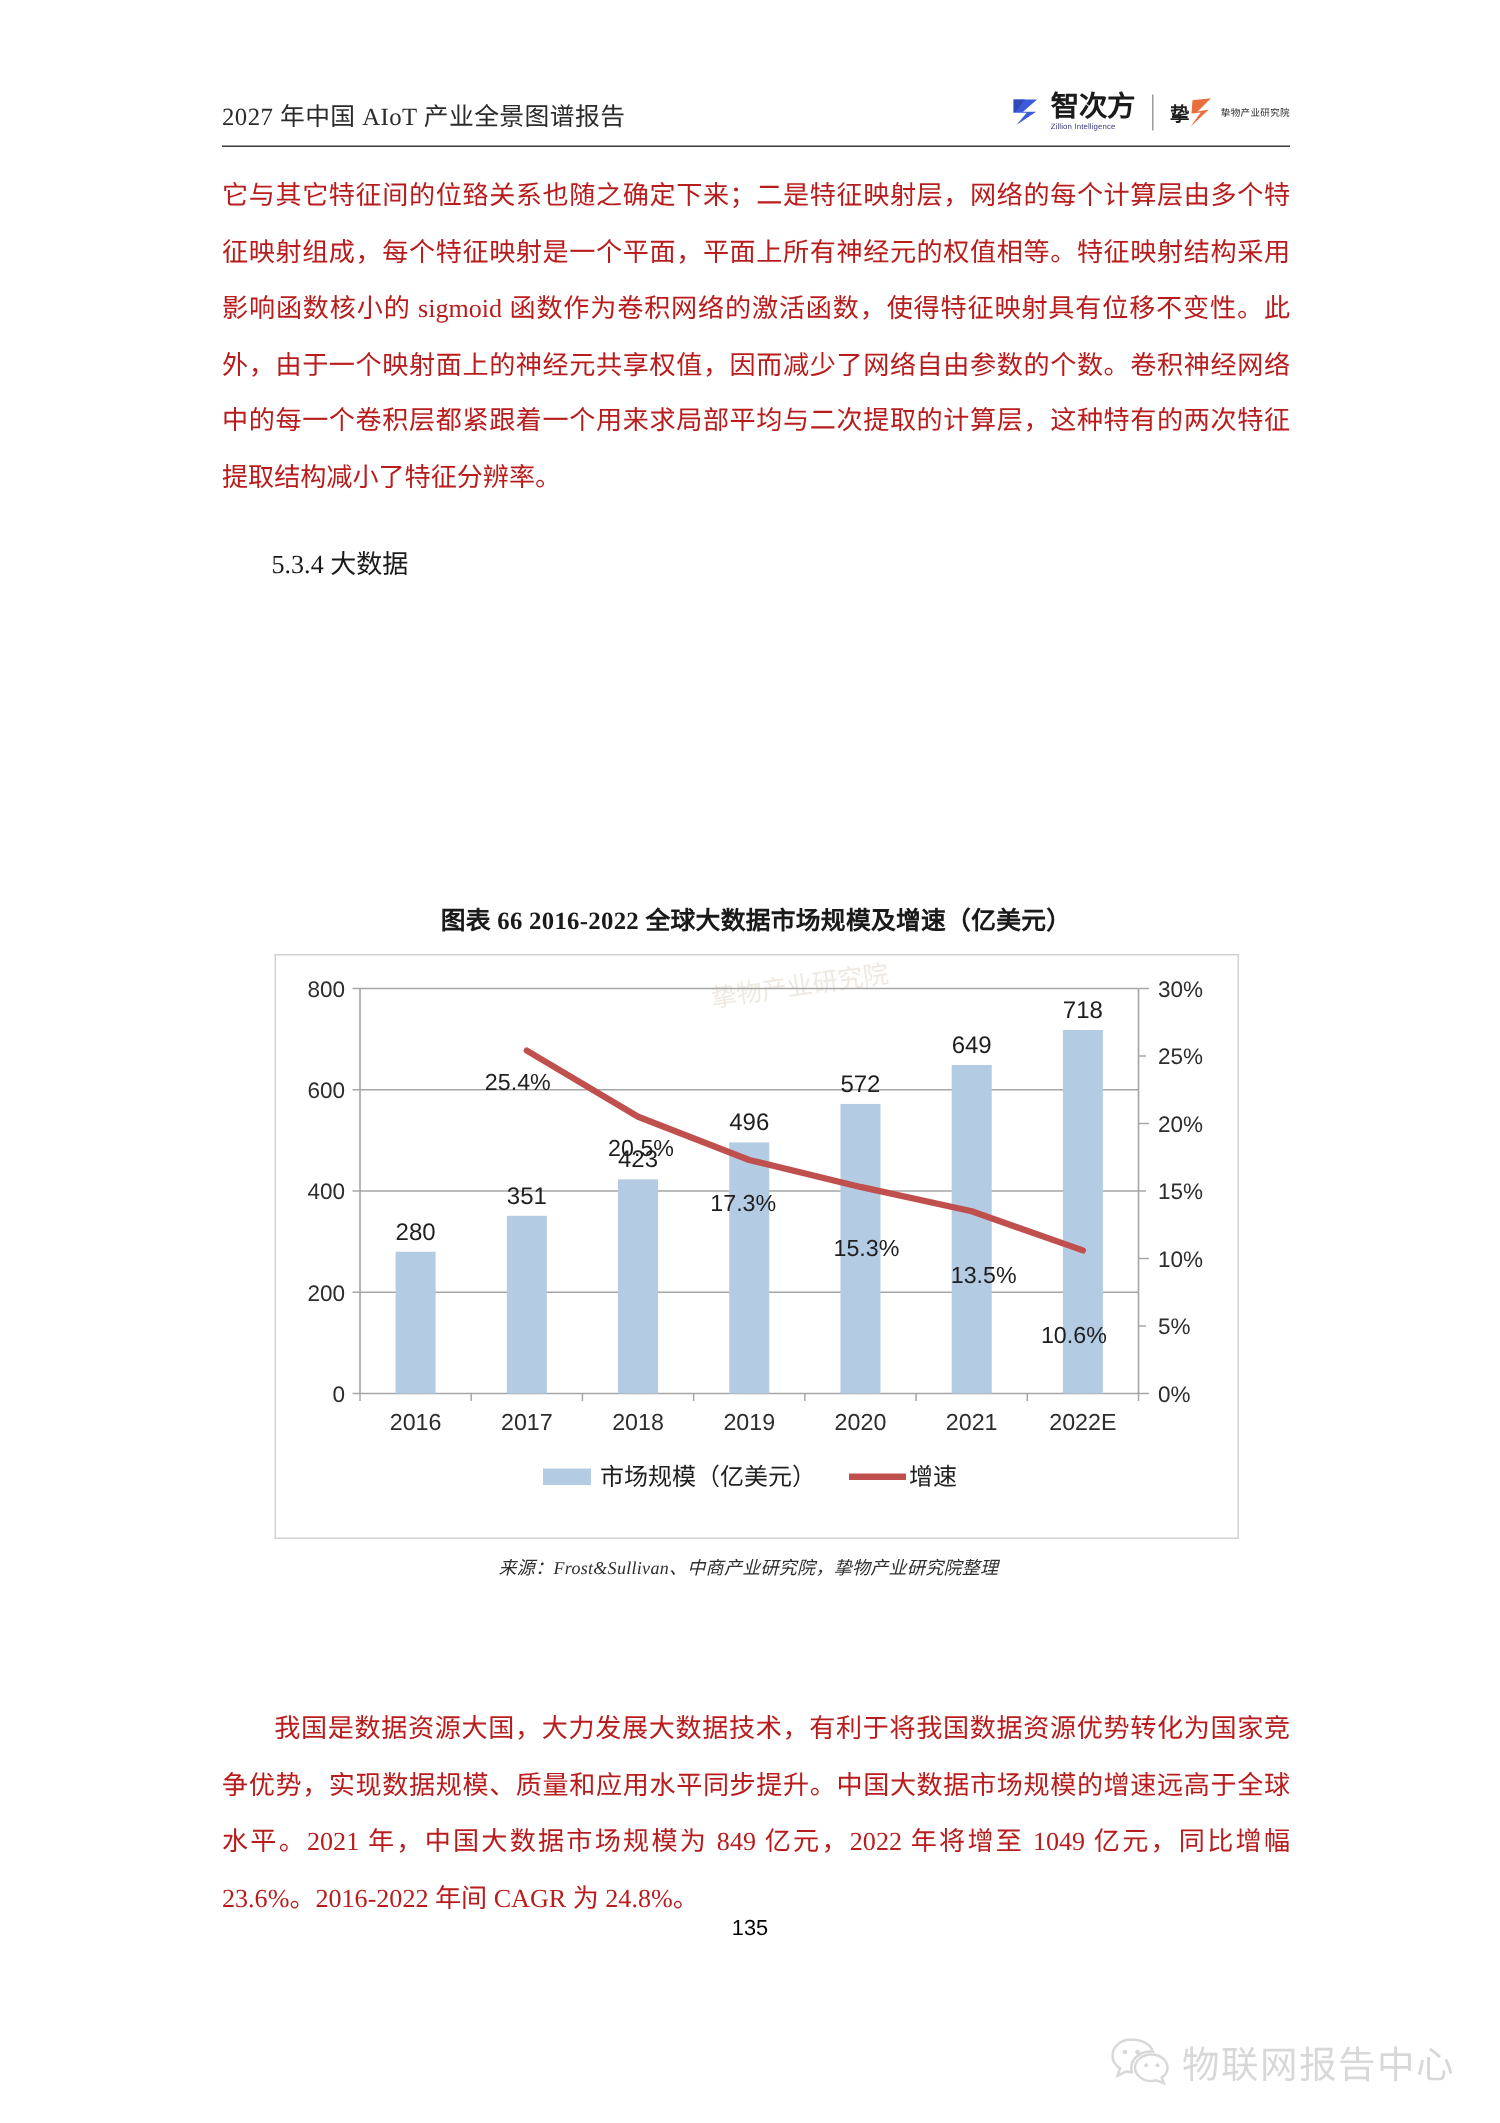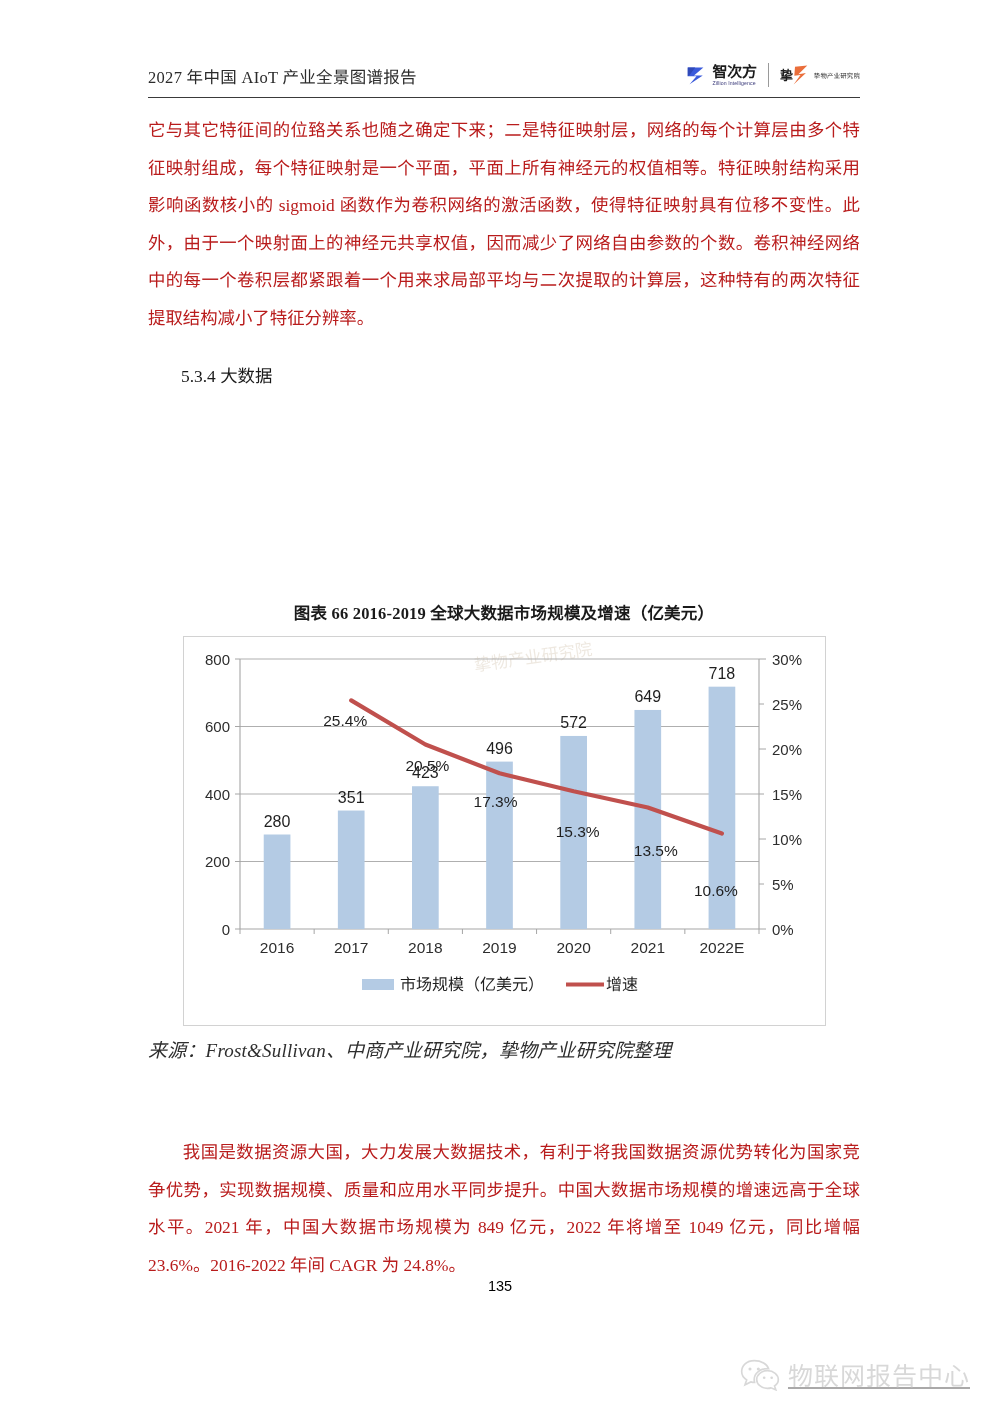--- a/index.html
+++ b/index.html
@@ -58,21 +58,21 @@
     flex: 0 0 auto;
   }
   .logo-z-text {
     display: flex;
     flex-direction: column;
     line-height: 1;
   }
   .logo-z-cn {
     font-family: "Liberation Sans", sans-serif;
     font-weight: bold;
-    font-size: 15px;
+    font-size: 19px;
     color: #1b1b1b;
     letter-spacing: -0.2px;
   }
   .logo-z-en {
     font-family: "Liberation Sans", sans-serif;
     font-size: 5.2px;
     color: #3a3a7a;
     letter-spacing: .1px;
     margin-top: 2px;
   }
@@ -168,24 +168,24 @@
     opacity: .30;
     pointer-events: none;
   }
   .chart-svg {
     position: absolute;
     left: 0;
     top: 0;
   }
   .source-line {
     margin-top: 9px;
-    text-align: left;
+    text-align: center;
     padding-right: 10px;
     font-style: italic;
-    font-size: 19px;
+    font-size: 12px;
     color: #2e2e2e;
     letter-spacing: .2px;
   }
 
   
   .tail {
     position: absolute;
     left: 148px;
     top: 1086px;
     width: 712px;
@@ -201,24 +201,22 @@
     text-align: center;
     font-family: "Liberation Sans", sans-serif;
     font-size: 14.5px;
     color: #000000;
   }
   .wechat-watermark {
     position: absolute;
     right: 30px;
     top: 1356px;
     display: flex;
-    align-items: center;
     gap: 8px;
     opacity: .38;
-    text-decoration: underline;
   }
   .wechat-mark { width: 40px; height: 34px; flex: 0 0 auto; }
   .wechat-text {
     font-family: "Liberation Sans", sans-serif;
     font-size: 25px;
     color: #9a9a9a;
     letter-spacing: 1px;
     white-space: nowrap;
   }
 
@@ -286,21 +284,21 @@
 
   <div class="content">
     <p class="body">它与其它特征间的位臵关系也随之确定下来；二是特征映射层，网络的每个计算层由多个特征映射组成，每个特征映射是一个平面，平面上所有神经元的权值相等。特征映射结构采用影响函数核小的 sigmoid 函数作为卷积网络的激活函数，使得特征映射具有位移不变性。此外，由于一个映射面上的神经元共享权值，因而减少了网络自由参数的个数。卷积神经网络中的每一个卷积层都紧跟着一个用来求局部平均与二次提取的计算层，这种特有的两次特征提取结构减小了特征分辨率。</p>
 
     <h3 class="section-heading">5.3.4  大数据</h3>
 
   </div>
 
   <div class="figure-wrap">
 
-    <div class="figure-caption">图表 66   2016-2019 全球大数据市场规模及增速（亿美元）</div>
+    <div class="figure-caption">图表 66   2016-2022 全球大数据市场规模及增速（亿美元）</div>
 
     <div class="chart-box">
 
       <svg class="chart-watermark" viewBox="0 0 300 36">
         <text x="150" y="24" text-anchor="middle" font-family="Liberation Sans, sans-serif" font-size="17" fill="#c8b69c" transform="rotate(-8 150 24)">挚物产业研究院</text>
       </svg>
 
       <svg class="chart-svg" id="chart-svg" width="641" height="388" viewBox="0 0 641 388">
 
         <g id="grid-layer">

